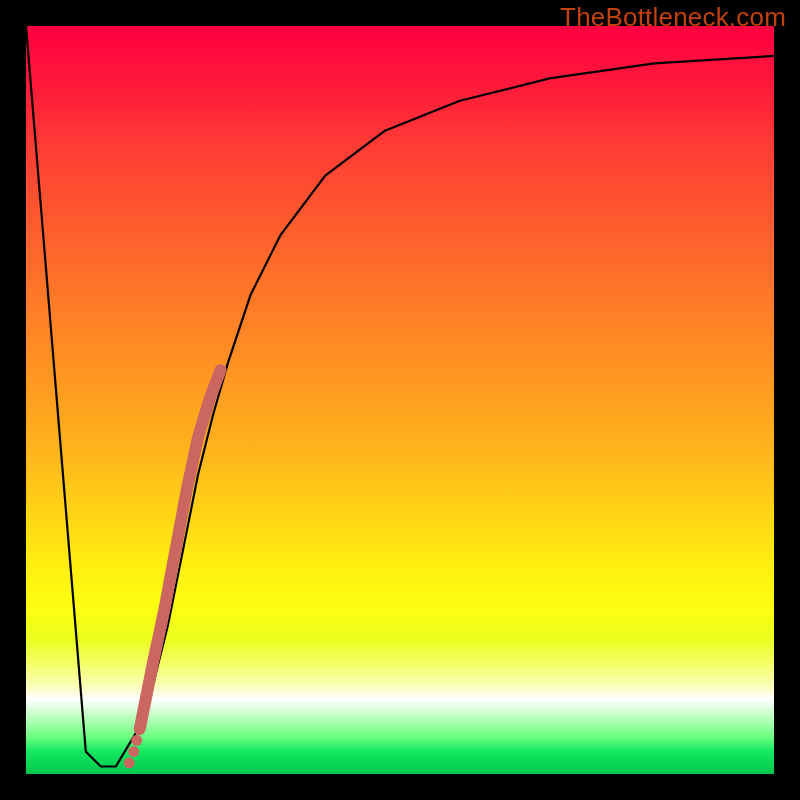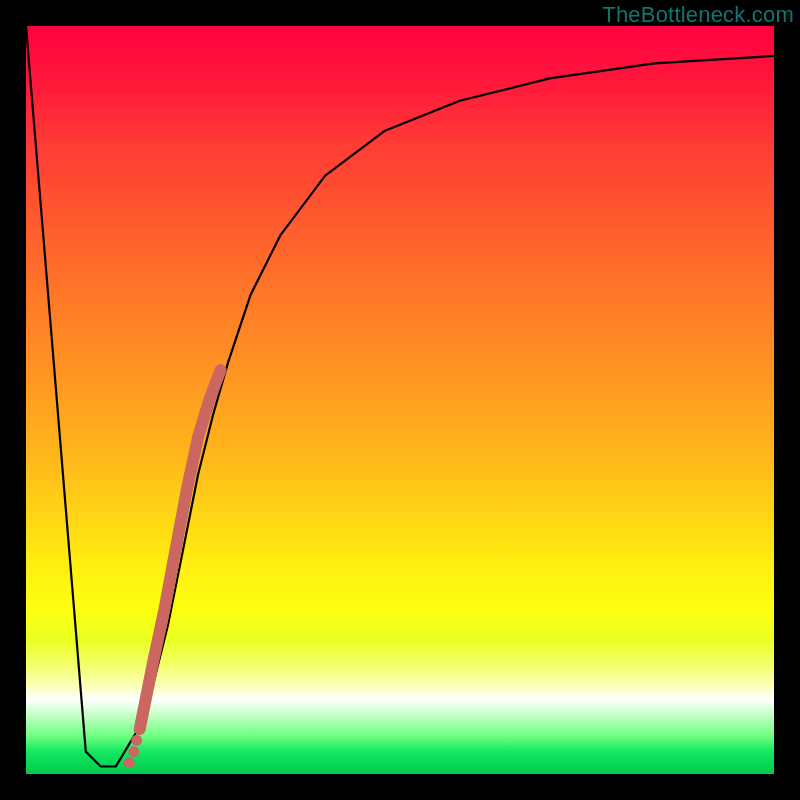--- a/index.html
+++ b/index.html
@@ -14,23 +14,23 @@
   .frame {
     position: relative;
     width: 800px;
     height: 800px;
     background: #000;
     box-sizing: border-box;
   }
   .watermark {
     position: absolute;
     top: 2px;
-    right: 6px;
-    color: #0f766e;
-    font-size: 22px;
+    right: 14px;
+    color: #c2410c;
+    font-size: 26px;
     font-weight: 400;
     letter-spacing: 0.2px;
     z-index: 40;
   }
   .plot-area {
     position: absolute;
     left: 26px;
     top: 26px;
     width: 748px;
     height: 748px;

